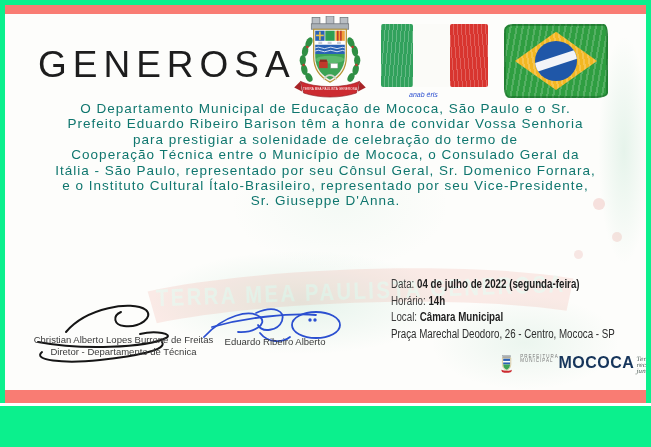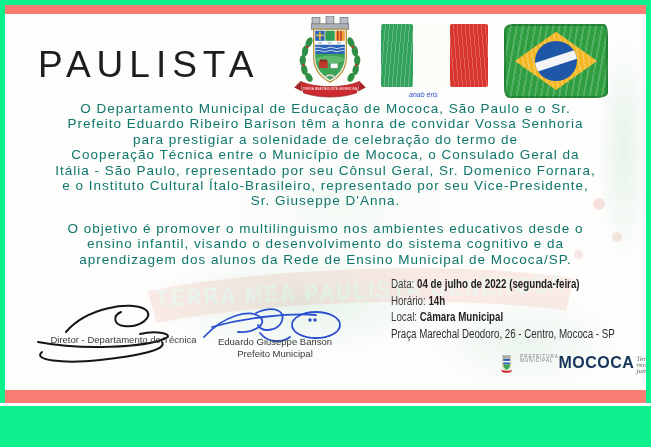--- a/index.html
+++ b/index.html
@@ -106,21 +106,21 @@
   <div class="blob" style="left:230px;top:140px;width:220px;height:130px;background:radial-gradient(ellipse,#8fd3b0 0%,rgba(143,211,176,0) 70%);opacity:.08;"></div>
   <div class="blob" style="left:593px;top:198px;width:12px;height:12px;background:#e38b85;opacity:.25;"></div>
   <div class="blob" style="left:612px;top:232px;width:10px;height:10px;background:#e38b85;opacity:.22;"></div>
   <div class="blob" style="left:574px;top:250px;width:9px;height:9px;background:#e38b85;opacity:.2;"></div>
 
   <svg class="wm-ribbon" viewBox="0 0 446 84">
     <path d="M10 28 C120 8 330 8 436 30 L428 62 C320 42 126 42 18 60 Z" fill="#e8705f" opacity="0.4"></path>
     <text x="223" y="43" text-anchor="middle" font-size="24" font-weight="bold" fill="#cfe6d6" letter-spacing="3" textLength="410" lengthAdjust="spacingAndGlyphs">TERRA MEA PAULISTA GENEROSA</text>
   </svg>
 
-  <div class="title">PAULISTA</div>
+  <div class="title">GENEROSA</div>
 
   <svg class="crest" viewBox="0 0 100 108">
     <g>
       <rect x="27" y="2" width="10" height="9" fill="#b9bec4" stroke="#70767c" stroke-width="1"></rect>
       <rect x="45" y="0" width="10" height="11" fill="#b9bec4" stroke="#70767c" stroke-width="1"></rect>
       <rect x="63" y="2" width="10" height="9" fill="#b9bec4" stroke="#70767c" stroke-width="1"></rect>
       <rect x="26" y="10" width="48" height="7" fill="#aab0b6" stroke="#70767c" stroke-width="1"></rect>
     </g>
     <g>
       <path d="M29 17 H71 V52 C71 70 60 80 50 85 C40 80 29 70 29 52 Z" fill="#f4f1ea" stroke="#b5912f" stroke-width="1.5"></path>
@@ -184,23 +184,20 @@
     </div>
   </div>
 
   <div class="para para1">O Departamento Municipal de Educação de Mococa, São Paulo e o Sr.
 Prefeito Eduardo Ribeiro Barison têm a honra de convidar Vossa Senhoria
 para prestigiar a solenidade de celebração do termo de
 Cooperação Técnica entre o Município de Mococa, o Consulado Geral da
 Itália - São Paulo, representado por seu Cônsul Geral, Sr. Domenico Fornara,
 e o Instituto Cultural Ítalo-Brasileiro,  representado por seu Vice-Presidente,
 Sr. Giuseppe D'Anna.</div>
-  <div class="para para2">O objetivo é promover o multilinguismo nos ambientes educativos desde o
-ensino infantil, visando o desenvolvimento do sistema cognitivo e da
-aprendizagem dos alunos da Rede de Ensino Municipal de Mococa/SP.</div>
 
   <div class="event">
     <div>
       <span class="lbl">Data:</span>
       <span class="val">04 de julho de 2022 (segunda-feira)</span>
     </div>
     <div>
       <span class="lbl">Horário:</span>
       <span class="val">14h</span>
     </div>
@@ -224,25 +221,25 @@
       <path d="M14 24 C50 14 92 10 118 12"></path>
       <path d="M58 10 C76 2 88 8 84 18 C80 28 64 30 60 22"></path>
       <path d="M62 30 C70 40 84 40 92 34"></path>
       <ellipse cx="118" cy="22" rx="24" ry="13"></ellipse>
       <circle cx="112" cy="17" r="0.8" fill="#2b4fd0"></circle>
       <circle cx="117" cy="17" r="0.8" fill="#2b4fd0"></circle>
     </g>
   </svg>
 
   <div class="sig-block sig1">
+    <div>Christian Alberto Lopes Burrone de Freitas</div>
     <div>Diretor - Departamento de Técnica</div>
   </div>
   <div class="sig-block sig2">
-    <div>Eduardo Giuseppe Barison</div>
-    <div>Prefeito Municipal</div>
+    <div>Eduardo Ribeiro Alberto</div>
   </div>
 
   <div class="logo">
     <svg class="logo-crest" viewBox="0 0 40 46">
       <rect x="10" y="1" width="20" height="5" fill="#aab0b6" stroke="#70767c" stroke-width="0.8"></rect>
       <path d="M9 7 H31 V24 C31 33 25 38 20 40 C15 38 9 33 9 24 Z" fill="#f4f1ea" stroke="#b5912f" stroke-width="1"></path>
       <rect x="11" y="9" width="18" height="6" fill="#2a62b5"></rect>
       <rect x="11" y="15" width="18" height="4" fill="#ffffff"></rect>
       <rect x="11" y="19" width="18" height="5" fill="#2a62b5"></rect>
       <path d="M11 24 H29 C29 32 24 36 20 38 C16 36 11 32 11 24 Z" fill="#3da456"></path>

